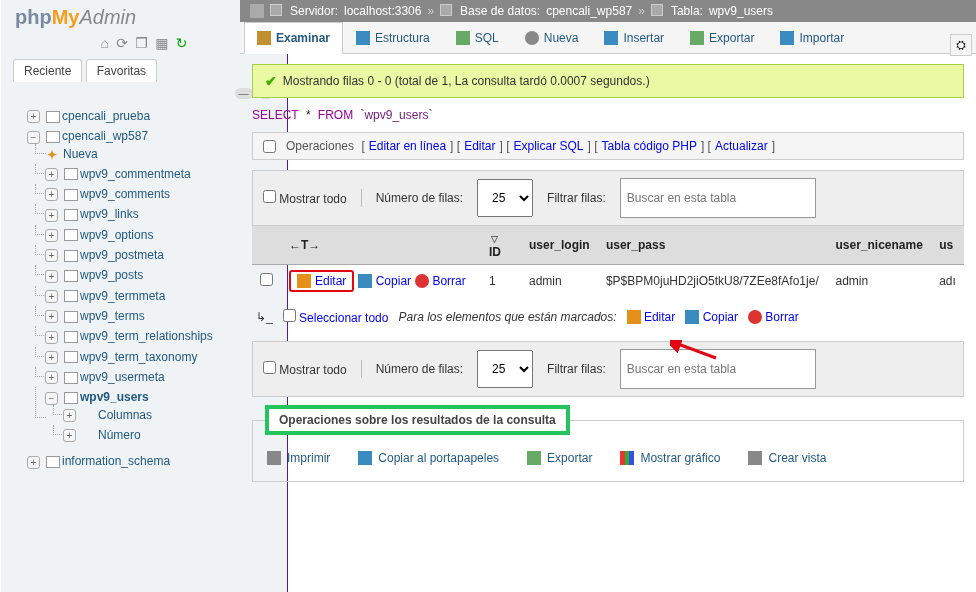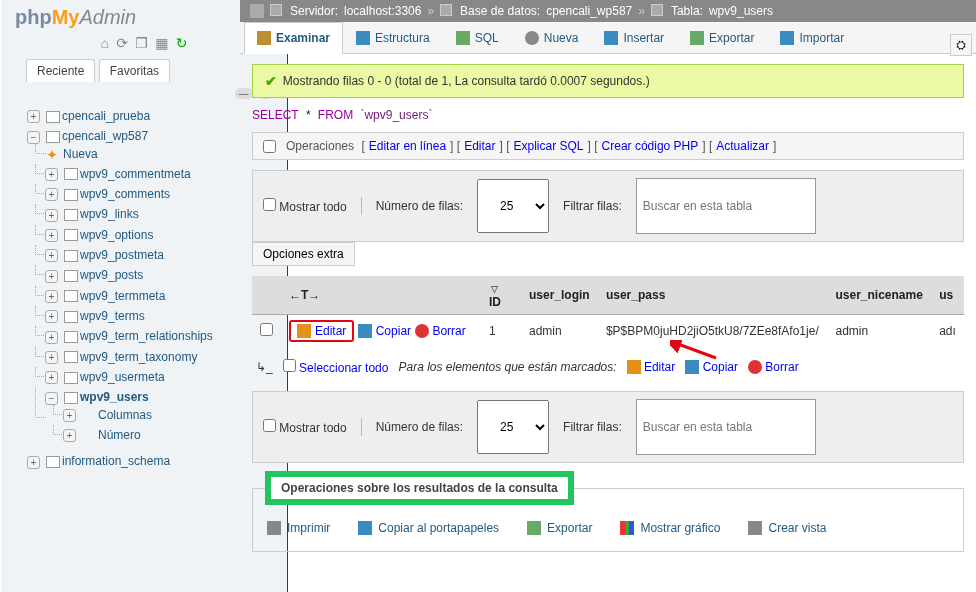--- a/index.html
+++ b/index.html
@@ -7,21 +7,21 @@
 a{color:#0000ee;text-decoration:none;cursor:pointer}
 
 
 #sidebar{position:absolute;left:1px;top:0;width:287px;height:100%;background:#eff3f5;border-right:1px solid #4c1d95}
 #logo{padding:6px 14px 2px}
 #logo .p1{color:#7a8aa0;font-weight:bold;font-size:20px}
 #logo .p2{color:#f89e1c;font-weight:bold;font-size:20px}
 #logo .p3{color:#888;font-style:italic;font-size:20px}
 #sidebar-icons{text-align:center;padding:4px 0}
 #sidebar-icons span{margin:0 2px;color:#888;font-size:14px;cursor:pointer}
-#history-tabs{padding:4px 25px}
+#history-tabs{padding:4px 12px}
 #history-tabs span{display:inline-block;background:#fff;border:1px solid #ccc;border-bottom:none;padding:4px 10px;border-radius:3px 3px 0 0;color:#444;cursor:pointer}
 #collapse-row{text-align:right;padding:0 14px 6px}
 #collapse-row span{display:inline-block;background:#ddd;border-radius:6px;padding:0 4px;font-size:10px;color:#666;margin-left:2px;cursor:pointer}
 
 .tree{padding:0 0 0 8px}
 .tree ul{list-style:none;padding-left:18px}
 .tree li{position:relative;padding:3px 0;color:#235a81}
 .tree li .toggle{display:inline-block;width:13px;height:13px;border:1px solid #aaa;border-radius:3px;text-align:center;line-height:11px;font-size:10px;margin-right:4px;background:#f5f5f5;color:#666;cursor:pointer;vertical-align:middle}
 .tree li .icon{display:inline-block;width:14px;height:12px;margin:0 2px;vertical-align:middle}
 .tree li .icon.tbl{background:#fff;border:1px solid #999}
@@ -60,22 +60,22 @@
 #sql .op{color:#222}
 #sql .tbl{color:#701a75}
 
 
 #linkbar{border:1px solid #ccc;padding:6px 10px;margin-bottom:10px;color:#555;display:flex;align-items:center;gap:4px;background:#f5f5f5}
 #linkbar input[type=checkbox]{margin-right:6px}
 
 
 .ctrlbar{background:#eee;border:1px solid #ccc;padding:7px 10px;display:flex;align-items:center;gap:14px;margin-bottom:0}
 .ctrlbar label{color:#333}
-.ctrlbar input[type=text]{padding:20px 6px;width:180px;border:1px solid #999}
-.ctrlbar select{padding:18px}
+.ctrlbar input[type=text]{padding:12px 6px;width:196px;border:1px solid #999}
+.ctrlbar select{padding:10px}
 
 .optextra{display:inline-block;background:#f5f5f5;border:1px solid #ccc;padding:4px 10px;margin-bottom:10px;cursor:pointer}
 
 
 table.data{width:100%;border-collapse:collapse;margin-bottom:6px}
 table.data th{background:#ddd;text-align:left;padding:5px 8px;font-weight:bold;color:#222;border-bottom:1px solid #aaa}
 table.data td{padding:5px 8px;color:#333}
 table.data .sortarrow{font-size:9px;color:#666;margin-left:2px}
 
 .rowactions{display:flex;align-items:center;gap:4px}
@@ -84,21 +84,21 @@
 
 
 #arrow{position:absolute;left:430px;top:340px;pointer-events:none}
 
 
 #selectall{display:flex;align-items:center;gap:10px;padding:6px 4px;color:#333;margin-bottom:10px}
 #selectall .hint{font-style:italic}
 
 
 fieldset{border:1px solid #ccc;padding:12px;margin-top:8px}
-fieldset legend{background:#fff;border:6px solid #22c55e;padding:4px 10px;font-weight:bold;color:#444}
+fieldset legend{background:#fff;border:4px solid #22c55e;padding:4px 10px;font-weight:bold;color:#444}
 .ops{display:flex;gap:28px;padding:4px 2px}
 .ops .op{display:inline-flex;align-items:center;gap:6px;color:#235a81;cursor:pointer}
 
 #gearbtn{position:absolute;right:4px;top:34px;width:22px;height:22px;border:1px solid #ccc;background:#f5f5f5;display:flex;align-items:center;justify-content:center;cursor:pointer}
 
 
 .ic-browse{background:#c09030}
 .ic-struct{background:#3a8bc0}
 .ic-sql{background:#6a6}
 .ic-search{background:#888;border-radius:50%}
@@ -222,34 +222,33 @@
       <span class="kw">FROM</span>
       <span class="tbl">`wpv9_users`</span>
     </div>
 
     <div id="linkbar">
       <input type="checkbox" style="">
       <span>Operaciones</span>
       &nbsp;[ <a>Editar en línea</a> ]
       [ <a>Editar</a> ]
       [ <a>Explicar SQL</a> ]
-      [ <a>Crear código PHP</a> ]
+      [ <a>Tabla código PHP</a> ]
       [ <a>Actualizar</a> ]
     </div>
 
     <div class="ctrlbar">
       <label><input type="checkbox" style=""> <span>Mostrar todo</span></label>
       <span class="sep" style="border-left:1px solid #bbb;height:18px"></span>
       <label>Número de filas:</label>
       <select><option>25</option></select>
       <label>Filtrar filas:</label>
       <input type="text" placeholder="Buscar en esta tabla" style="">
     </div>
 
-    <span class="optextra">Opciones extra</span>
 
     <table class="data">
       <thead>
           <tr>
         <th style="width:20px"></th>
         <th style="width:200px"><span>←T→</span></th>
         <th style="width:40px"><span class="sortarrow">▽</span> <span>ID</span></th>
         <th>user_login</th>
         <th>user_pass</th>
         <th>user_nicename</th>

